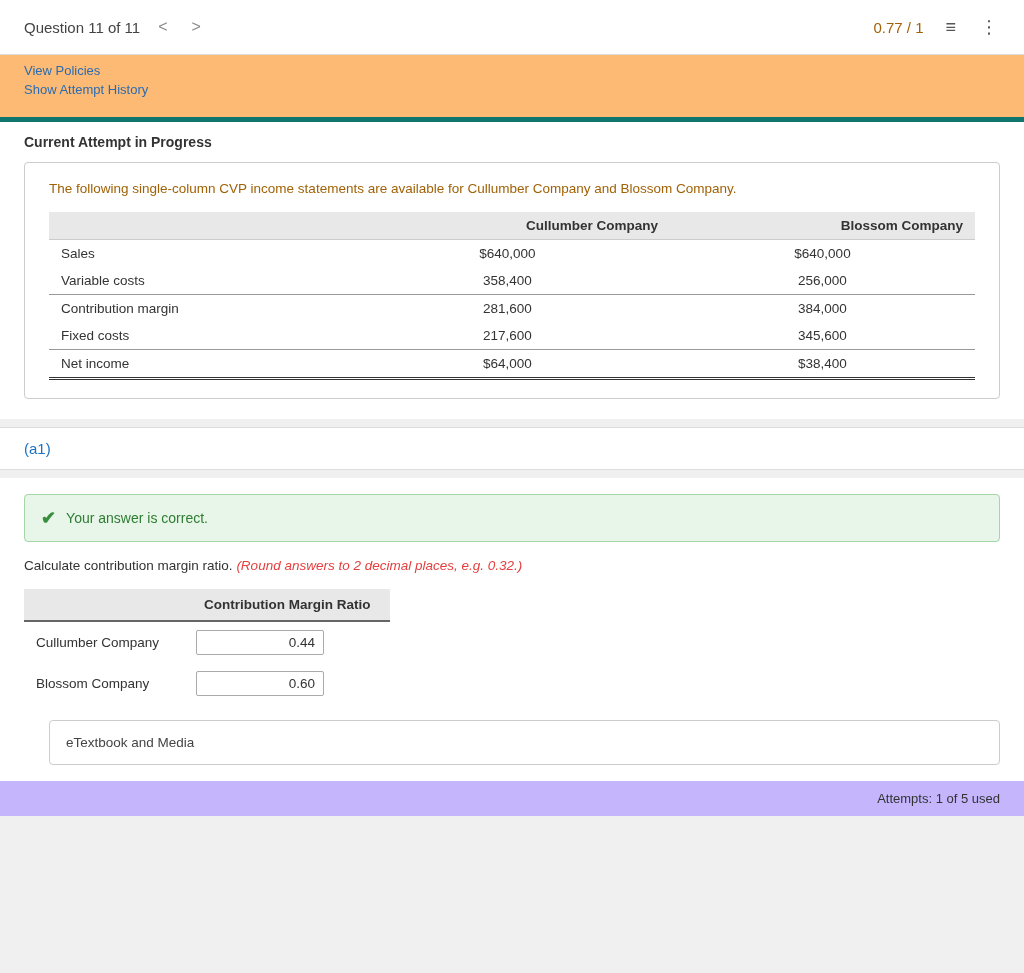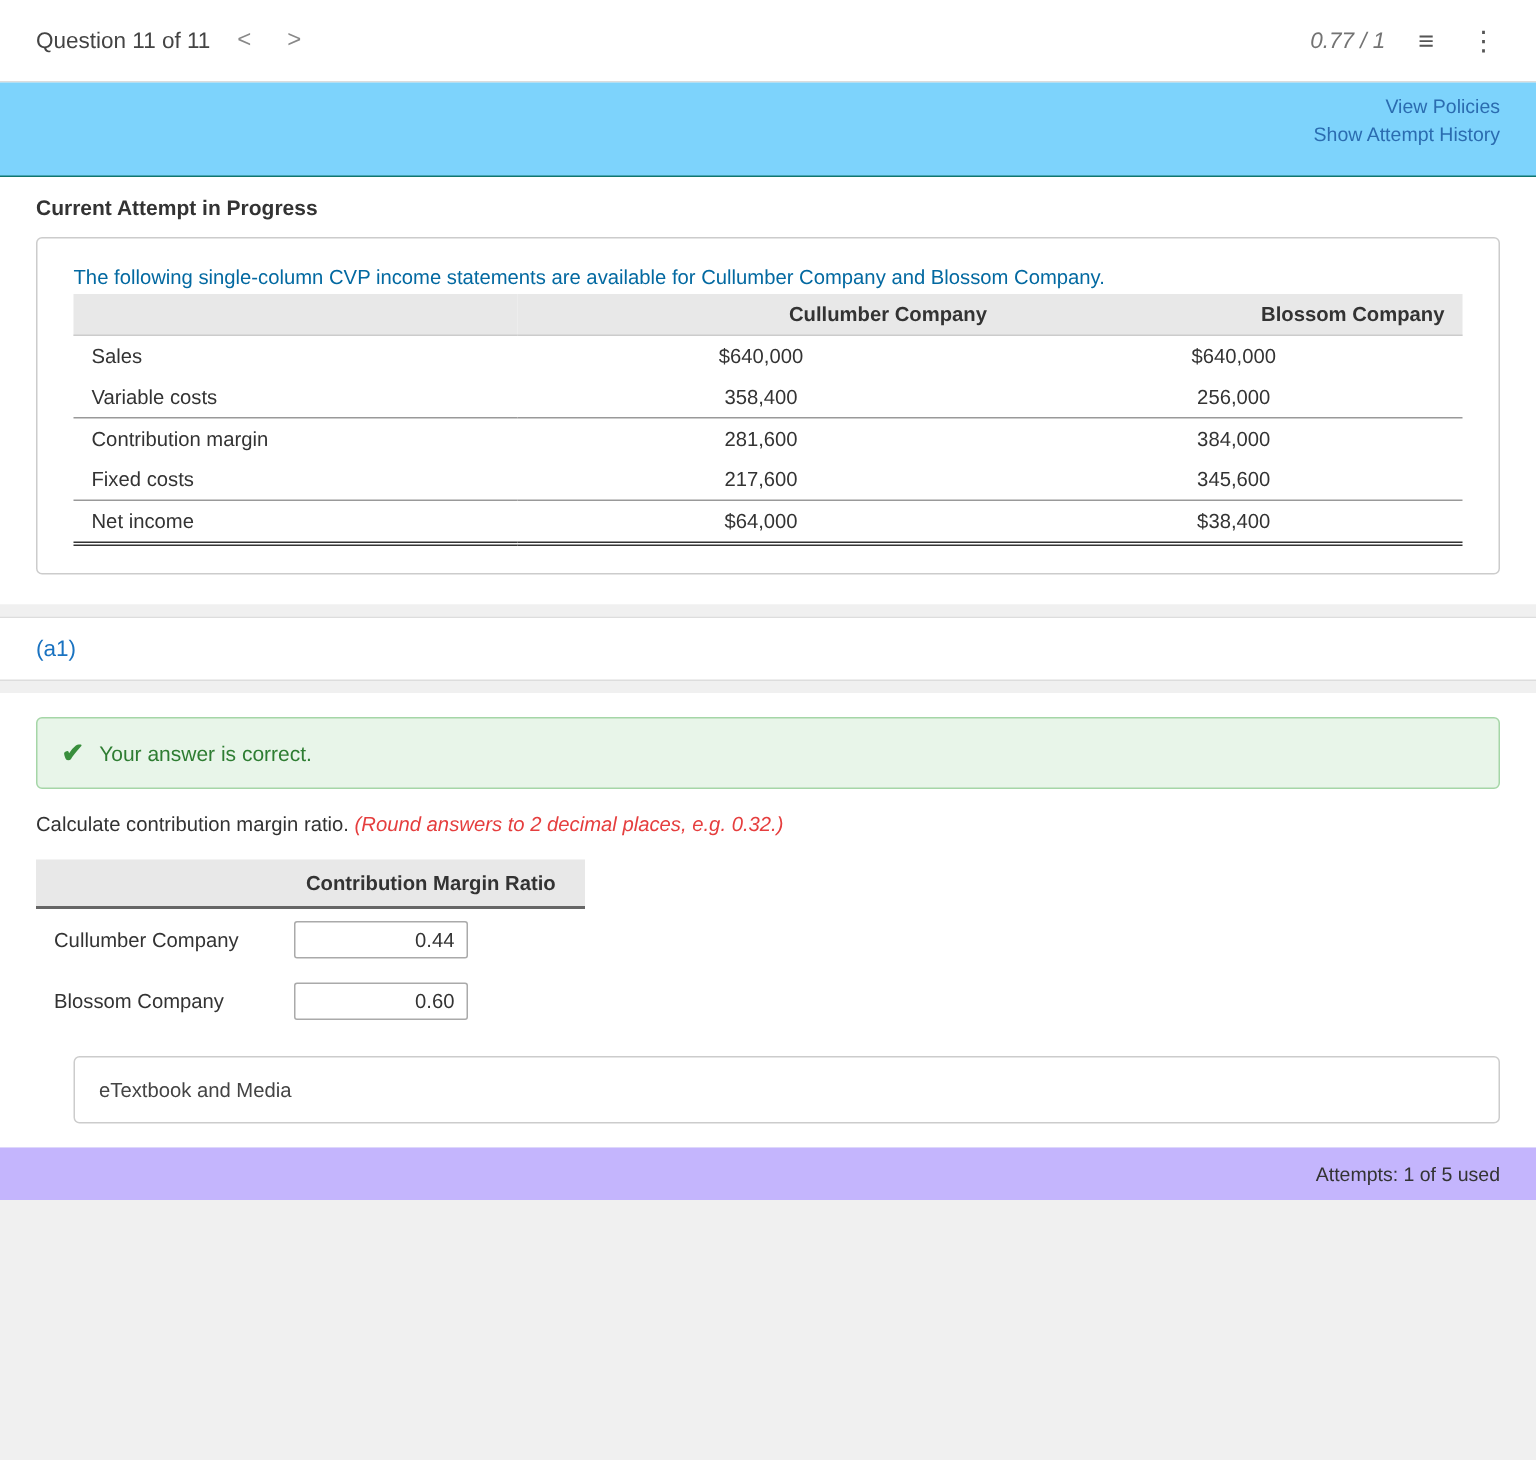--- a/index.html
+++ b/index.html
@@ -43,38 +43,36 @@
       cursor: pointer;
       padding: 2px 6px;
     }
     .header-right {
       display: flex;
       align-items: center;
       gap: 20px;
     }
     .score-label {
       font-size: 15px;
-      color: #737373;
-      font-style: italic;
+      color: #a16207;
     }
     .icon-btn {
       background: none;
       border: none;
       cursor: pointer;
       color: #555;
       font-size: 18px;
       padding: 2px;
     }
 
     
     .links-section {
-      background: #7dd3fc;
+      background: #fdba74;
       padding: 8px 24px 16px 24px;
-      border-bottom: 1px solid #0f766e;
-      text-align: right;
+      border-bottom: 5px solid #0f766e;
     }
     .policy-link {
       color: #2b6cb0;
       text-decoration: none;
       display: block;
       font-size: 13px;
       margin-bottom: 4px;
     }
 
     
@@ -90,22 +88,22 @@
 
     
     .cvp-box {
       border: 1px solid #ccc;
       border-radius: 4px;
       padding: 18px 24px;
       background: #fff;
     }
     .cvp-intro {
       font-size: 13.5px;
-      color: #0369a1;
-      margin-bottom: 4px;
+      color: #a16207;
+      margin-bottom: 16px;
     }
     .cvp-table {
       width: 100%;
       border-collapse: collapse;
       font-size: 13.5px;
     }
     .cvp-table th {
       background: #e8e8e8;
       text-align: right;
       padding: 6px 12px;
@@ -204,21 +202,21 @@
     }
     .cmr-table td.row-label {
       text-align: left;
       min-width: 160px;
     }
     .cmr-input {
       border: 1px solid #aaa;
       border-radius: 2px;
       padding: 4px 8px;
       text-align: right;
-      width: 116px;
+      width: 128px;
       font-size: 13.5px;
       color: #333;
       background: #fff;
     }
     .cmr-input.correct {
       border-color: #aaa;
     }
 
     
     .etextbook-section {

